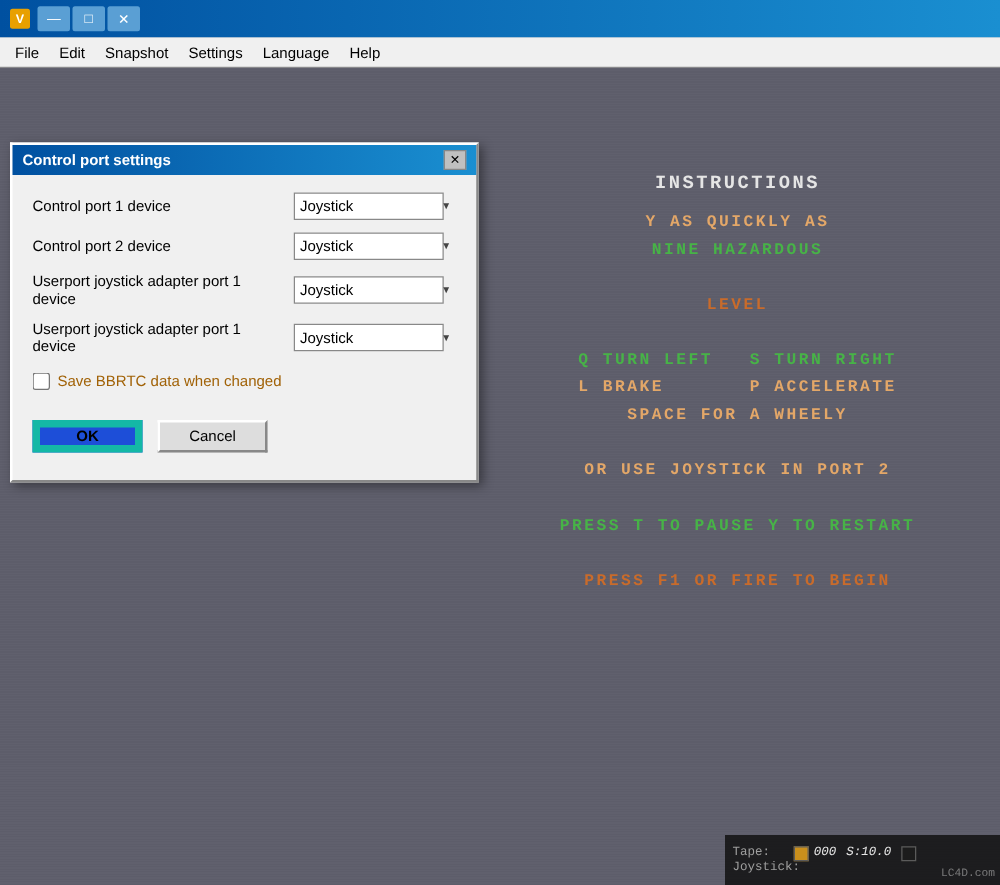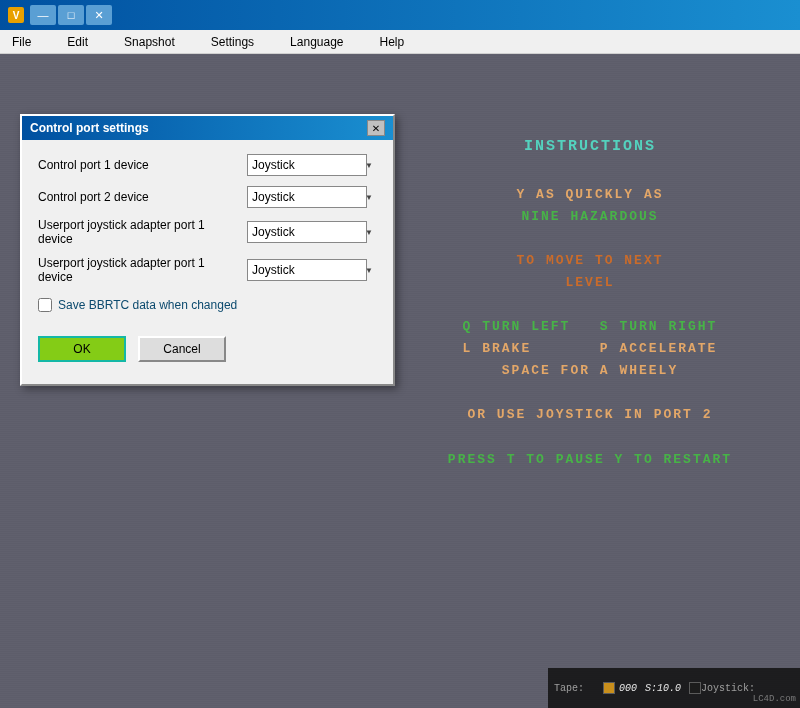--- a/index.html
+++ b/index.html
@@ -58,21 +58,20 @@
     }
 
     
     #menu-bar {
       background: #f0f0f0;
       height: 24px;
       display: flex;
       align-items: center;
       padding: 0 4px;
       border-bottom: 1px solid #d0d0d0;
-      gap: 20px;
     }
     .menu-item {
       padding: 3px 8px;
       cursor: pointer;
       font-size: 12px;
       color: #000;
       border-radius: 2px;
     }
 
     
@@ -125,36 +124,36 @@
       letter-spacing: 2px;
     }
 
     .c64-line {
       display: block;
       font-size: 13px;
       font-weight: bold;
       line-height: 1.7;
       text-transform: uppercase;
     }
-    .c64-instructions { color: #5eead4; font-size: 15px; margin-bottom: 24px; }
+    .c64-instructions { color: #ffffff; font-size: 15px; margin-bottom: 7px; }
     .c64-blue { color: #fdba74; }
     .c64-green { color: #50c850; }
     .c64-orange { color: #e07830; }
 
     
     #status-bar {
       position: absolute;
       bottom: 0;
       right: 0;
-      width: 252px;
+      width: 220px;
       height: 40px;
       background: rgba(20,20,20,0.85);
       display: flex;
-      flex-direction: row;
-      justify-content: flex-start;
+      flex-direction: column;
+      justify-content: center;
       padding: 2px 6px;
       font-family: 'Courier New', monospace;
       font-size: 10px;
       color: #e0e0e0;
     }
     .status-row {
       display: flex;
       align-items: center;
       gap: 4px;
     }
@@ -189,21 +188,21 @@
       position: absolute;
       top: 0;
       left: 0;
       width: 800px;
       height: 654px;
       background: rgba(0,0,0,0.1);
       display: flex;
       align-items: flex-start;
       justify-content: flex-start;
       padding-top: 60px;
-      padding-left: 20px;
+      padding-left: 8px;
     }
 
     
     #control-port-dialog {
       background: #f0f0f0;
       border: 2px solid #888;
       border-top: 2px solid #fff;
       border-left: 2px solid #fff;
       width: 375px;
       box-shadow: 3px 3px 8px rgba(0,0,0,0.4);
@@ -282,21 +281,21 @@
       align-items: center;
       margin: 14px 0 20px 0;
     }
     .checkbox-row input[type="checkbox"] {
       margin-right: 6px;
       width: 14px;
       height: 14px;
     }
     .checkbox-label {
       font-size: 12px;
-      color: #0c4a6e;
+      color: #a16207;
     }
 
     .dialog-buttons {
       display: flex;
       gap: 12px;
       padding: 4px 0 8px 0;
     }
     .dialog-btn {
       width: 88px;
       height: 26px;
@@ -304,22 +303,23 @@
       border: 2px solid #888;
       border-top-color: #fff;
       border-left-color: #fff;
       background: #ddd;
       cursor: pointer;
       display: flex;
       align-items: center;
       justify-content: center;
     }
     .dialog-btn.ok-btn {
-      border: 2px solid #14b8a6;
-      background: #84cc16;
+      border: 6px solid #14b8a6;
+      background: #1d4ed8;
+      font-weight: bold;
     }
   </style>
 </head>
 <body>
 
 <div id="title-bar">
   <div class="title-icon">V</div>
   <div class="win-controls">
     <button class="win-btn">—</button>
     <button class="win-btn">□</button>
@@ -338,31 +338,31 @@
 
 <div id="main-content">
   <div id="c64-screen">
     <div class="c64-bg"></div>
 
     <div class="c64-text-area">
       <span class="c64-line c64-instructions">INSTRUCTIONS</span>
       <span class="c64-line c64-blue">Y AS QUICKLY AS</span>
       <span class="c64-line c64-green">NINE HAZARDOUS</span>
       <span class="c64-line">&nbsp;</span>
-      <span class="c64-line c64-orange">TO MOVE TO NEXT</span>
       <span class="c64-line c64-orange">LEVEL</span>
       <span class="c64-line">&nbsp;</span>
       <span class="c64-line c64-green">Q TURN LEFT&nbsp;&nbsp; S TURN RIGHT</span>
       <span class="c64-line c64-blue">L BRAKE&nbsp;&nbsp;&nbsp;&nbsp;&nbsp;&nbsp; P ACCELERATE</span>
       <span class="c64-line c64-blue"><strong>SPACE</strong> FOR A WHEELY</span>
       <span class="c64-line">&nbsp;</span>
       <span class="c64-line c64-blue">OR USE <strong>JOYSTICK</strong> IN PORT 2</span>
       <span class="c64-line">&nbsp;</span>
       <span class="c64-line c64-green">PRESS <strong>T</strong> TO PAUSE <strong>Y</strong> TO RESTART</span>
       <span class="c64-line">&nbsp;</span>
+      <span class="c64-line c64-orange">PRESS <strong>F1</strong> OR FIRE TO BEGIN</span>
     </div>
 
     <div id="status-bar">
       <div class="status-row">
         <span class="status-label">Tape:</span>
         <span class="status-indicator active"></span>
         <span class="status-value">000</span>
         <span class="status-value" style="margin-left:4px">S:10.0</span>
         <span class="status-indicator" style="margin-left:4px;background:#202020;"></span>
       </div>

